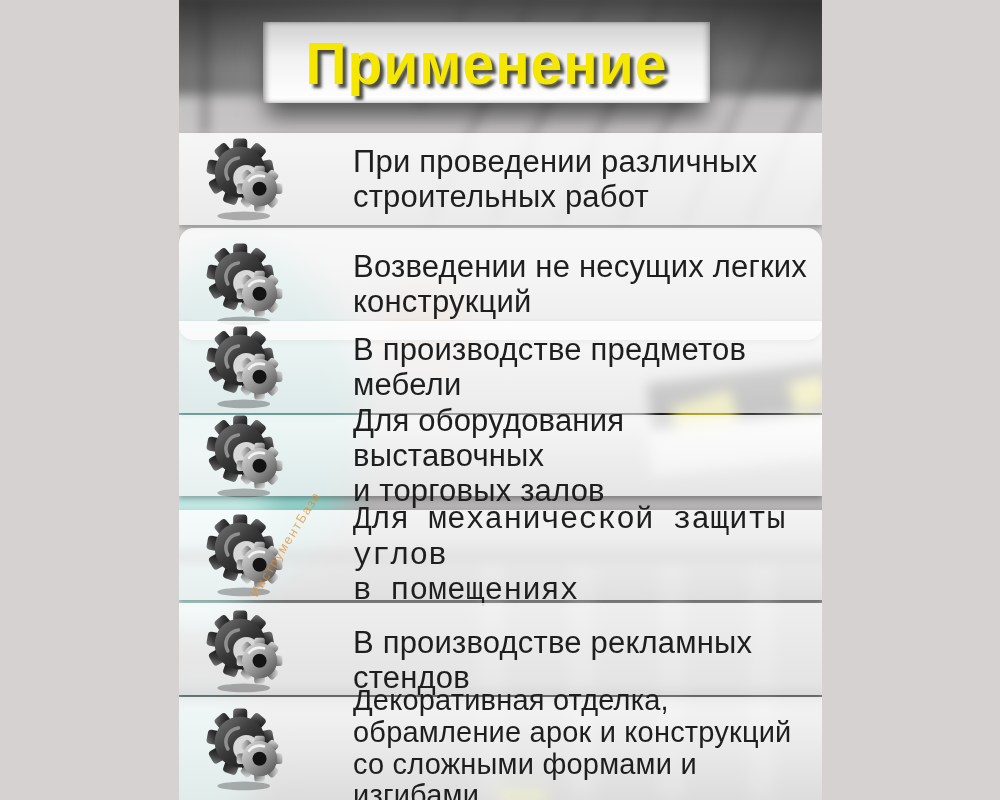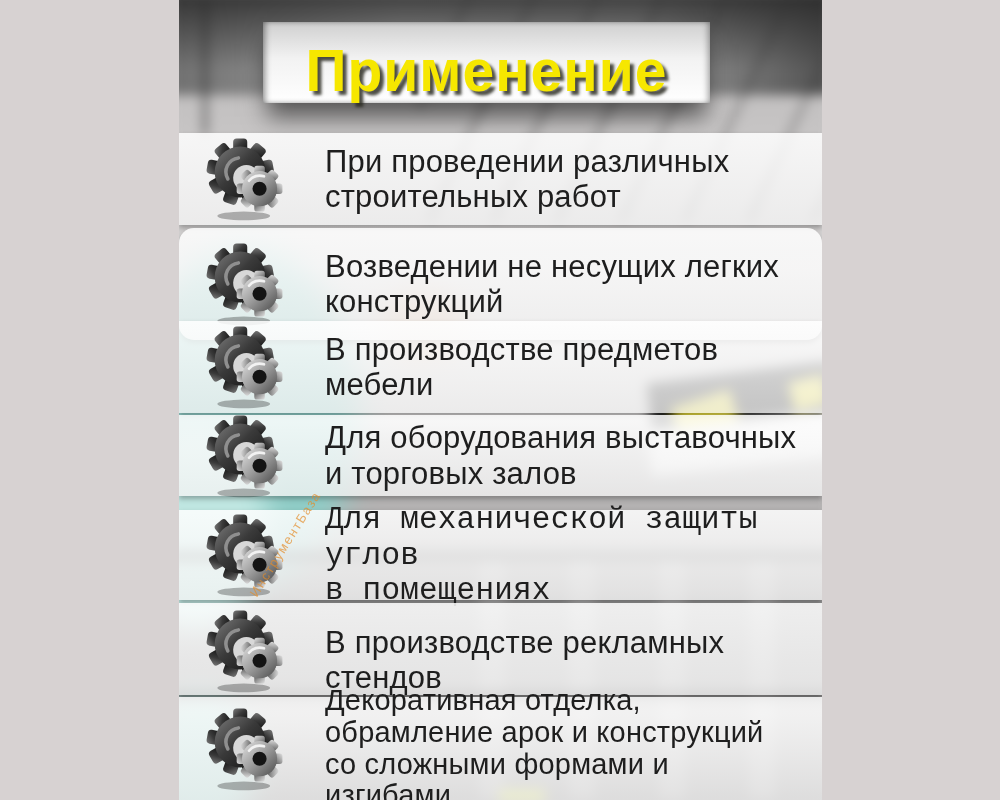--- a/index.html
+++ b/index.html
@@ -47,36 +47,36 @@
   .gapband{left:-10px;right:-10px;height:12px;background:rgba(70,70,70,.5);}
   .bottom-accent{left:320px;top:790px;width:46px;height:12px;background:#d6dd49;filter:blur(3px);}
 
   
   .banner{
     position:absolute;left:84px;top:22px;width:447px;height:81px;
     background:linear-gradient(180deg,#cfcfcf,#f2f2f2 45%,#ffffff);
     box-shadow:0 18px 22px -4px rgba(0,0,0,.55),
                inset 4px 0 6px -2px rgba(0,0,0,.45),
                inset -4px 0 6px -2px rgba(0,0,0,.35);
-    display:flex;align-items:flex-end;justify-content:center;
+    display:flex;align-items:center;justify-content:center;
   }
   .banner-title{
     font-size:57px;font-weight:bold;letter-spacing:1px;
     color:#f6e700;
     text-shadow:4px 4px 3px rgba(45,45,35,.85);
     transform:scaleY(1.04);
     white-space:nowrap;
   }
 
   
   .row{
     position:absolute;left:0;width:643px;
     background:linear-gradient(180deg,rgba(255,255,255,.85),rgba(243,243,243,.78));
     box-shadow:0 3px 5px rgba(0,0,0,.28);
-    display:flex;align-items:center;
+    display:flex;align-items:center;gap:28px;
   }
   .row .gear{flex:0 0 auto;width:88px;height:88px;margin-left:26px;}
   .row .txt{
     margin-left:32px;margin-right:6px;
     font-size:31px;line-height:1.13;color:#1e1e1e;
     white-space:pre-line;letter-spacing:.2px;
   }
   .r1{top:133px;height:92px;}
   .r2{top:228px;height:112px;border-radius:15px;}
   .r3{top:321px;height:92px;}

